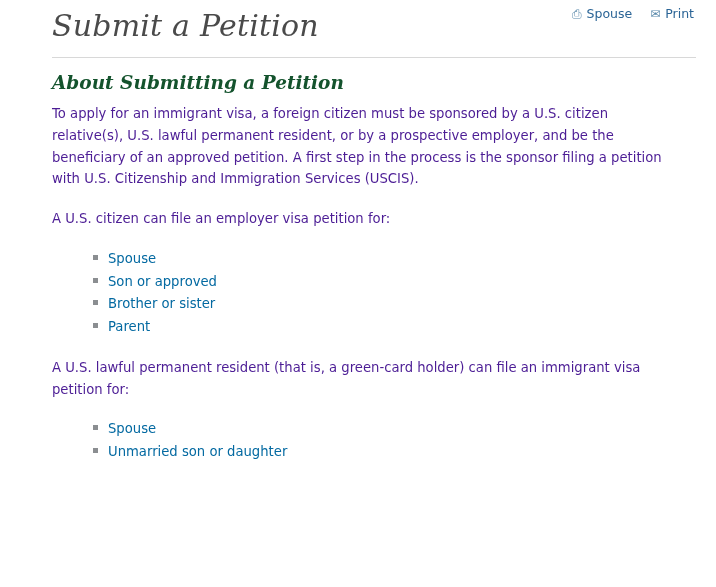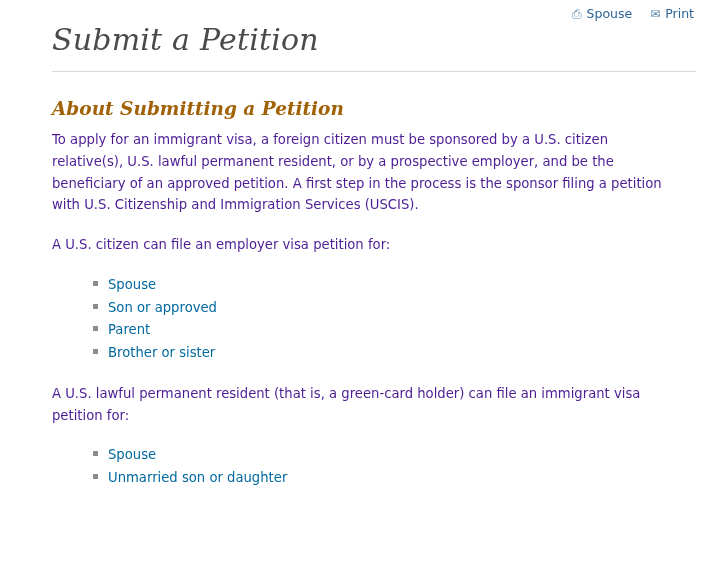--- a/index.html
+++ b/index.html
@@ -44,44 +44,44 @@
   }
   .util-icon {
     display: inline-block;
     color: #5b8aab;
     font-size: 12px;
     line-height: 1;
   }
   
   .page-title {
     margin: 0;
-    padding-top: 22px;
+    padding-top: 8px;
     font-family: "DejaVu Serif", serif;
     font-style: italic;
     font-weight: normal;
     font-size: 30px;
     color: #4a4a4a;
     letter-spacing: 0.2px;
   }
   .title-rule {
     margin-top: 14px;
     border: none;
     border-top: 1px solid #d8d8d8;
     height: 0;
     width: 644px;
     margin-left: 0;
   }
   
   .section-heading {
-    margin: 26px 0 10px 0;
+    margin: 14px 0 10px 0;
     font-family: "DejaVu Serif", serif;
     font-style: italic;
     font-weight: bold;
     font-size: 18.5px;
-    color: #a16207;
+    color: #14532d;
   }
   p.body-text {
     margin: 0 0 18px 0;
     width: 620px;
     font-size: 13.2px;
     line-height: 1.65;
     color: #4c1d95;
     font-family: "DejaVu Sans", sans-serif;
   }
   ul.bullet-list {
@@ -127,22 +127,22 @@
 
   <h2 class="section-heading">About Submitting a Petition</h2>
 
   <p class="body-text">To apply for an immigrant visa, a foreign citizen must be sponsored by a U.S. citizen relative(s), U.S. lawful permanent resident, or by a prospective employer, and be the beneficiary of an approved petition. A first step in the process is the sponsor filing a petition with U.S. Citizenship and Immigration Services (USCIS).</p>
 
   <p class="body-text">A U.S. citizen can file an employer visa petition for:</p>
 
   <ul class="bullet-list">
     <li><span class="bullet-square"></span><span>Spouse</span></li>
     <li><span class="bullet-square"></span><span>Son or approved</span></li>
+    <li><span class="bullet-square"></span><span>Brother or sister</span></li>
     <li><span class="bullet-square"></span><span>Parent</span></li>
-    <li><span class="bullet-square"></span><span>Brother or sister</span></li>
   </ul>
 
   <p class="body-text">A U.S. lawful permanent resident (that is, a green-card holder) can file an immigrant visa petition for:</p>
 
   <ul class="bullet-list">
     <li><span class="bullet-square"></span><span>Spouse</span></li>
     <li><span class="bullet-square"></span><span>Unmarried son or daughter</span></li>
   </ul>
 
 </div>

